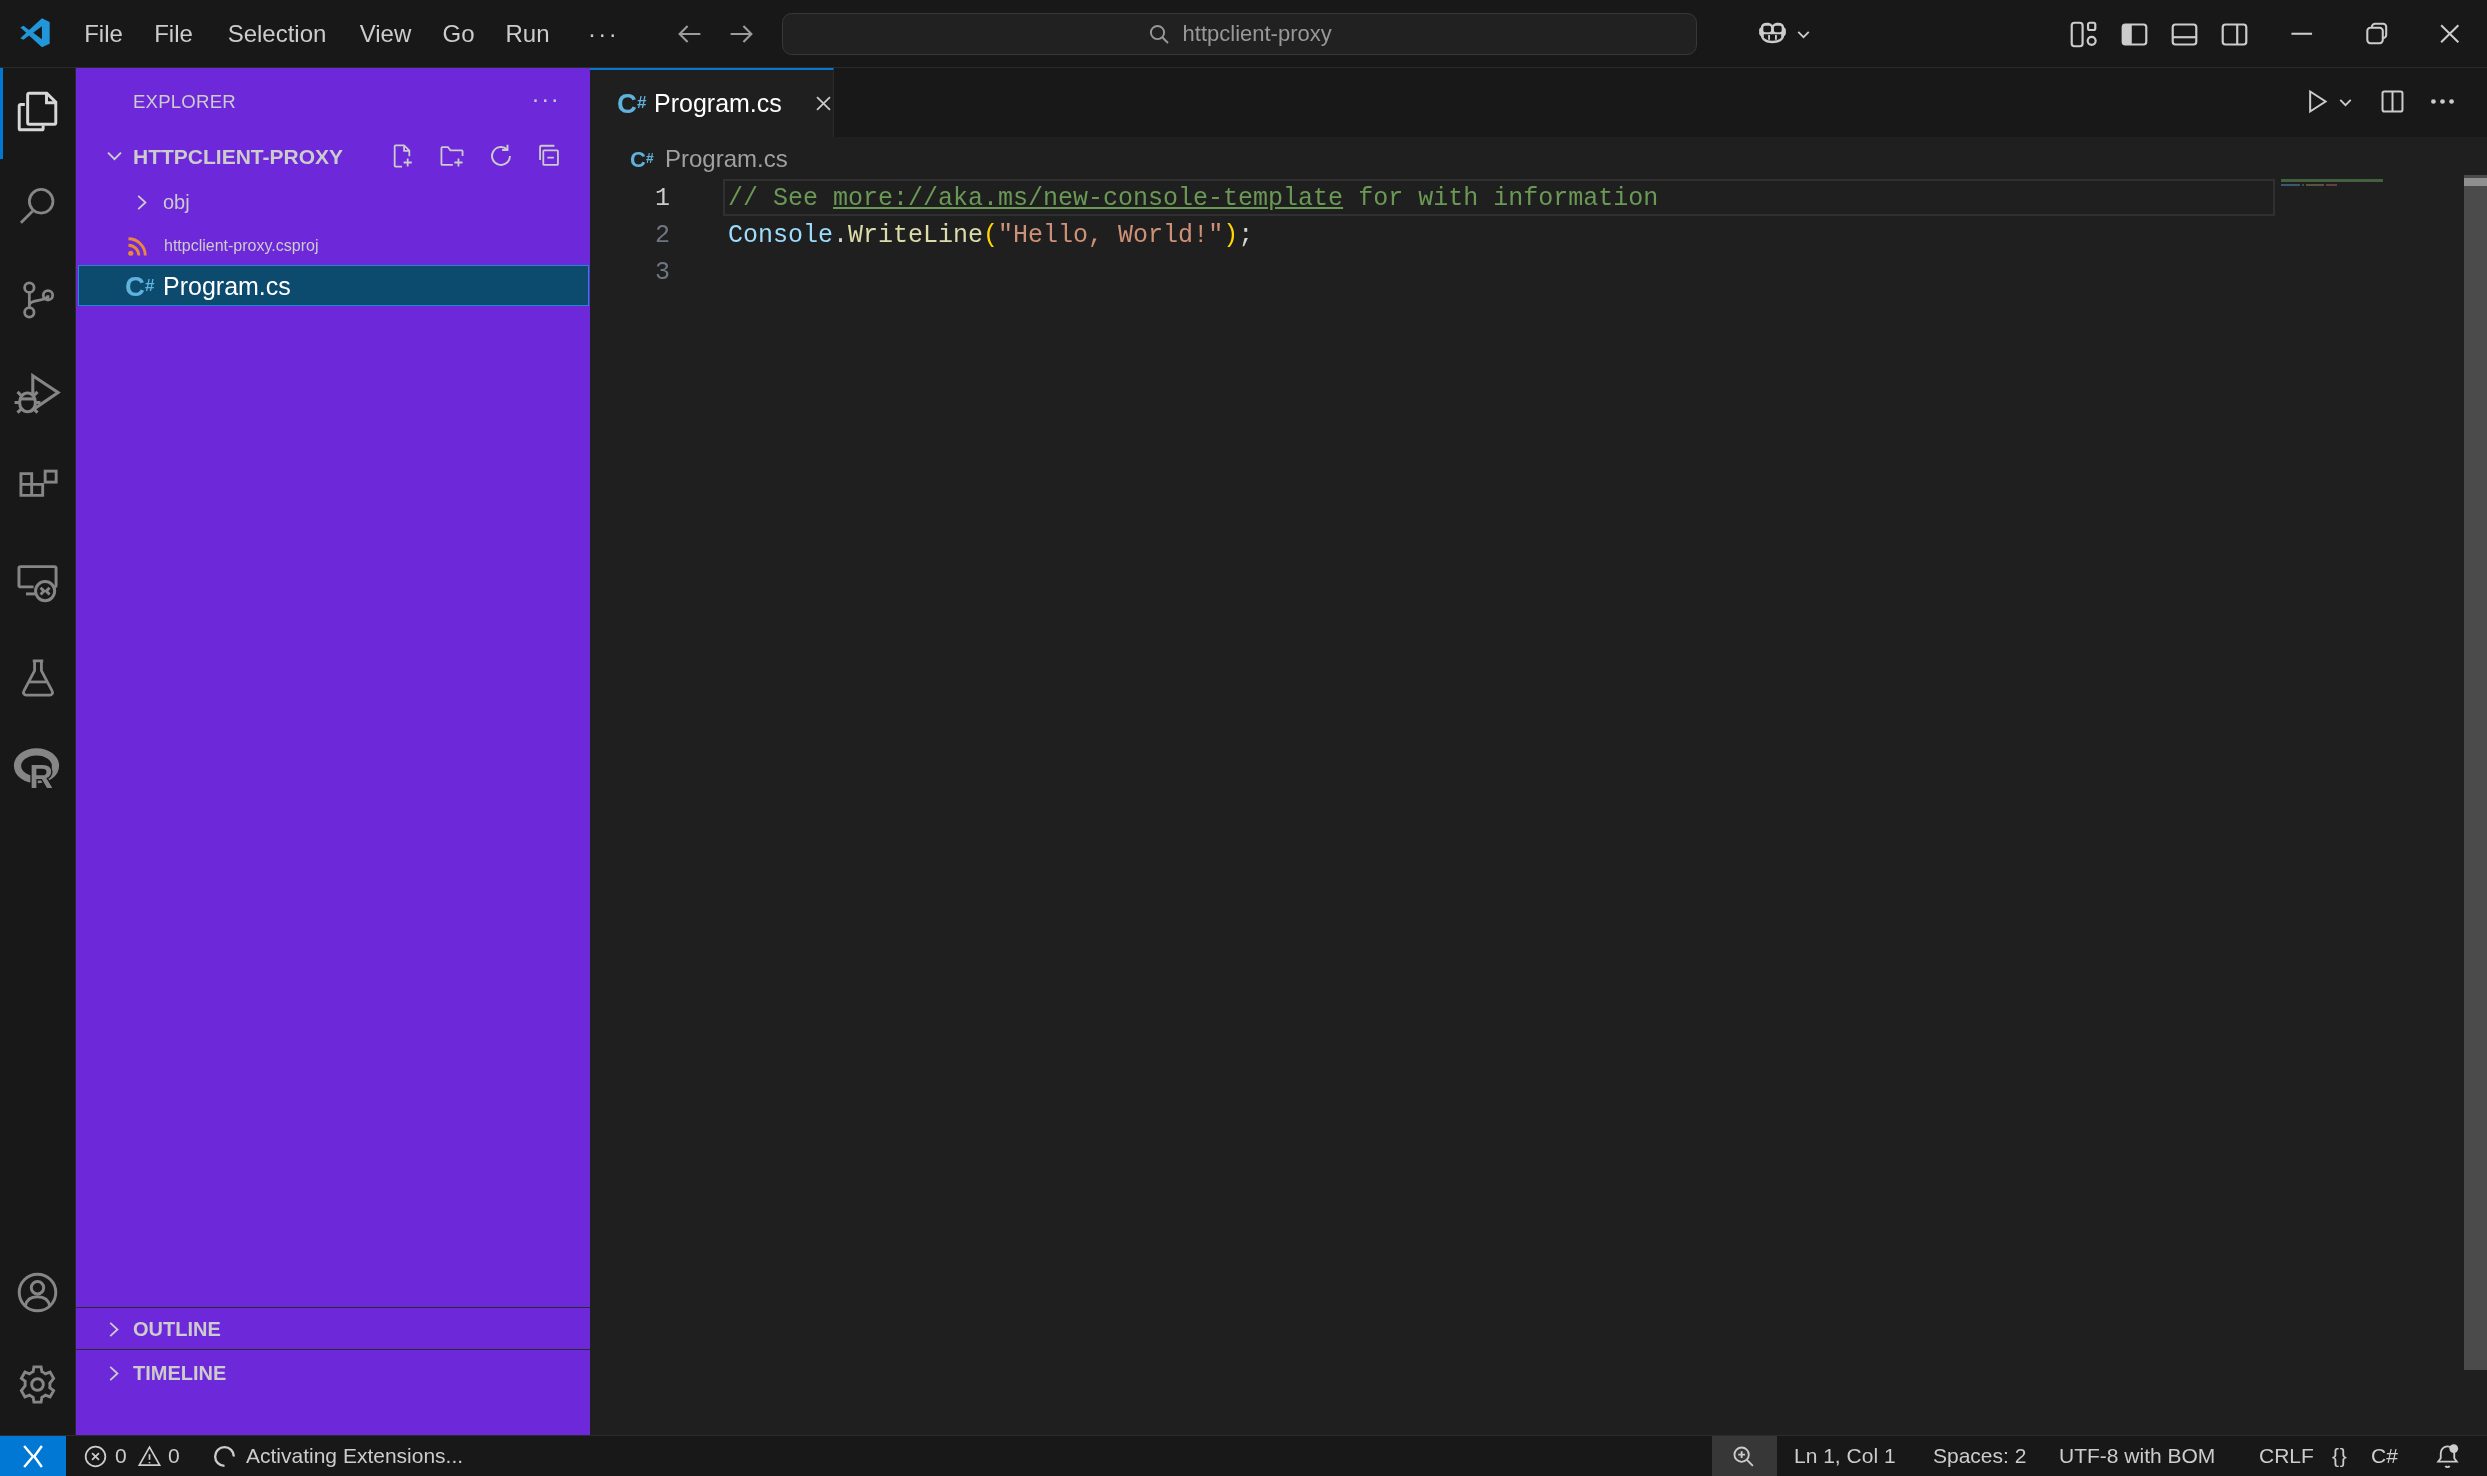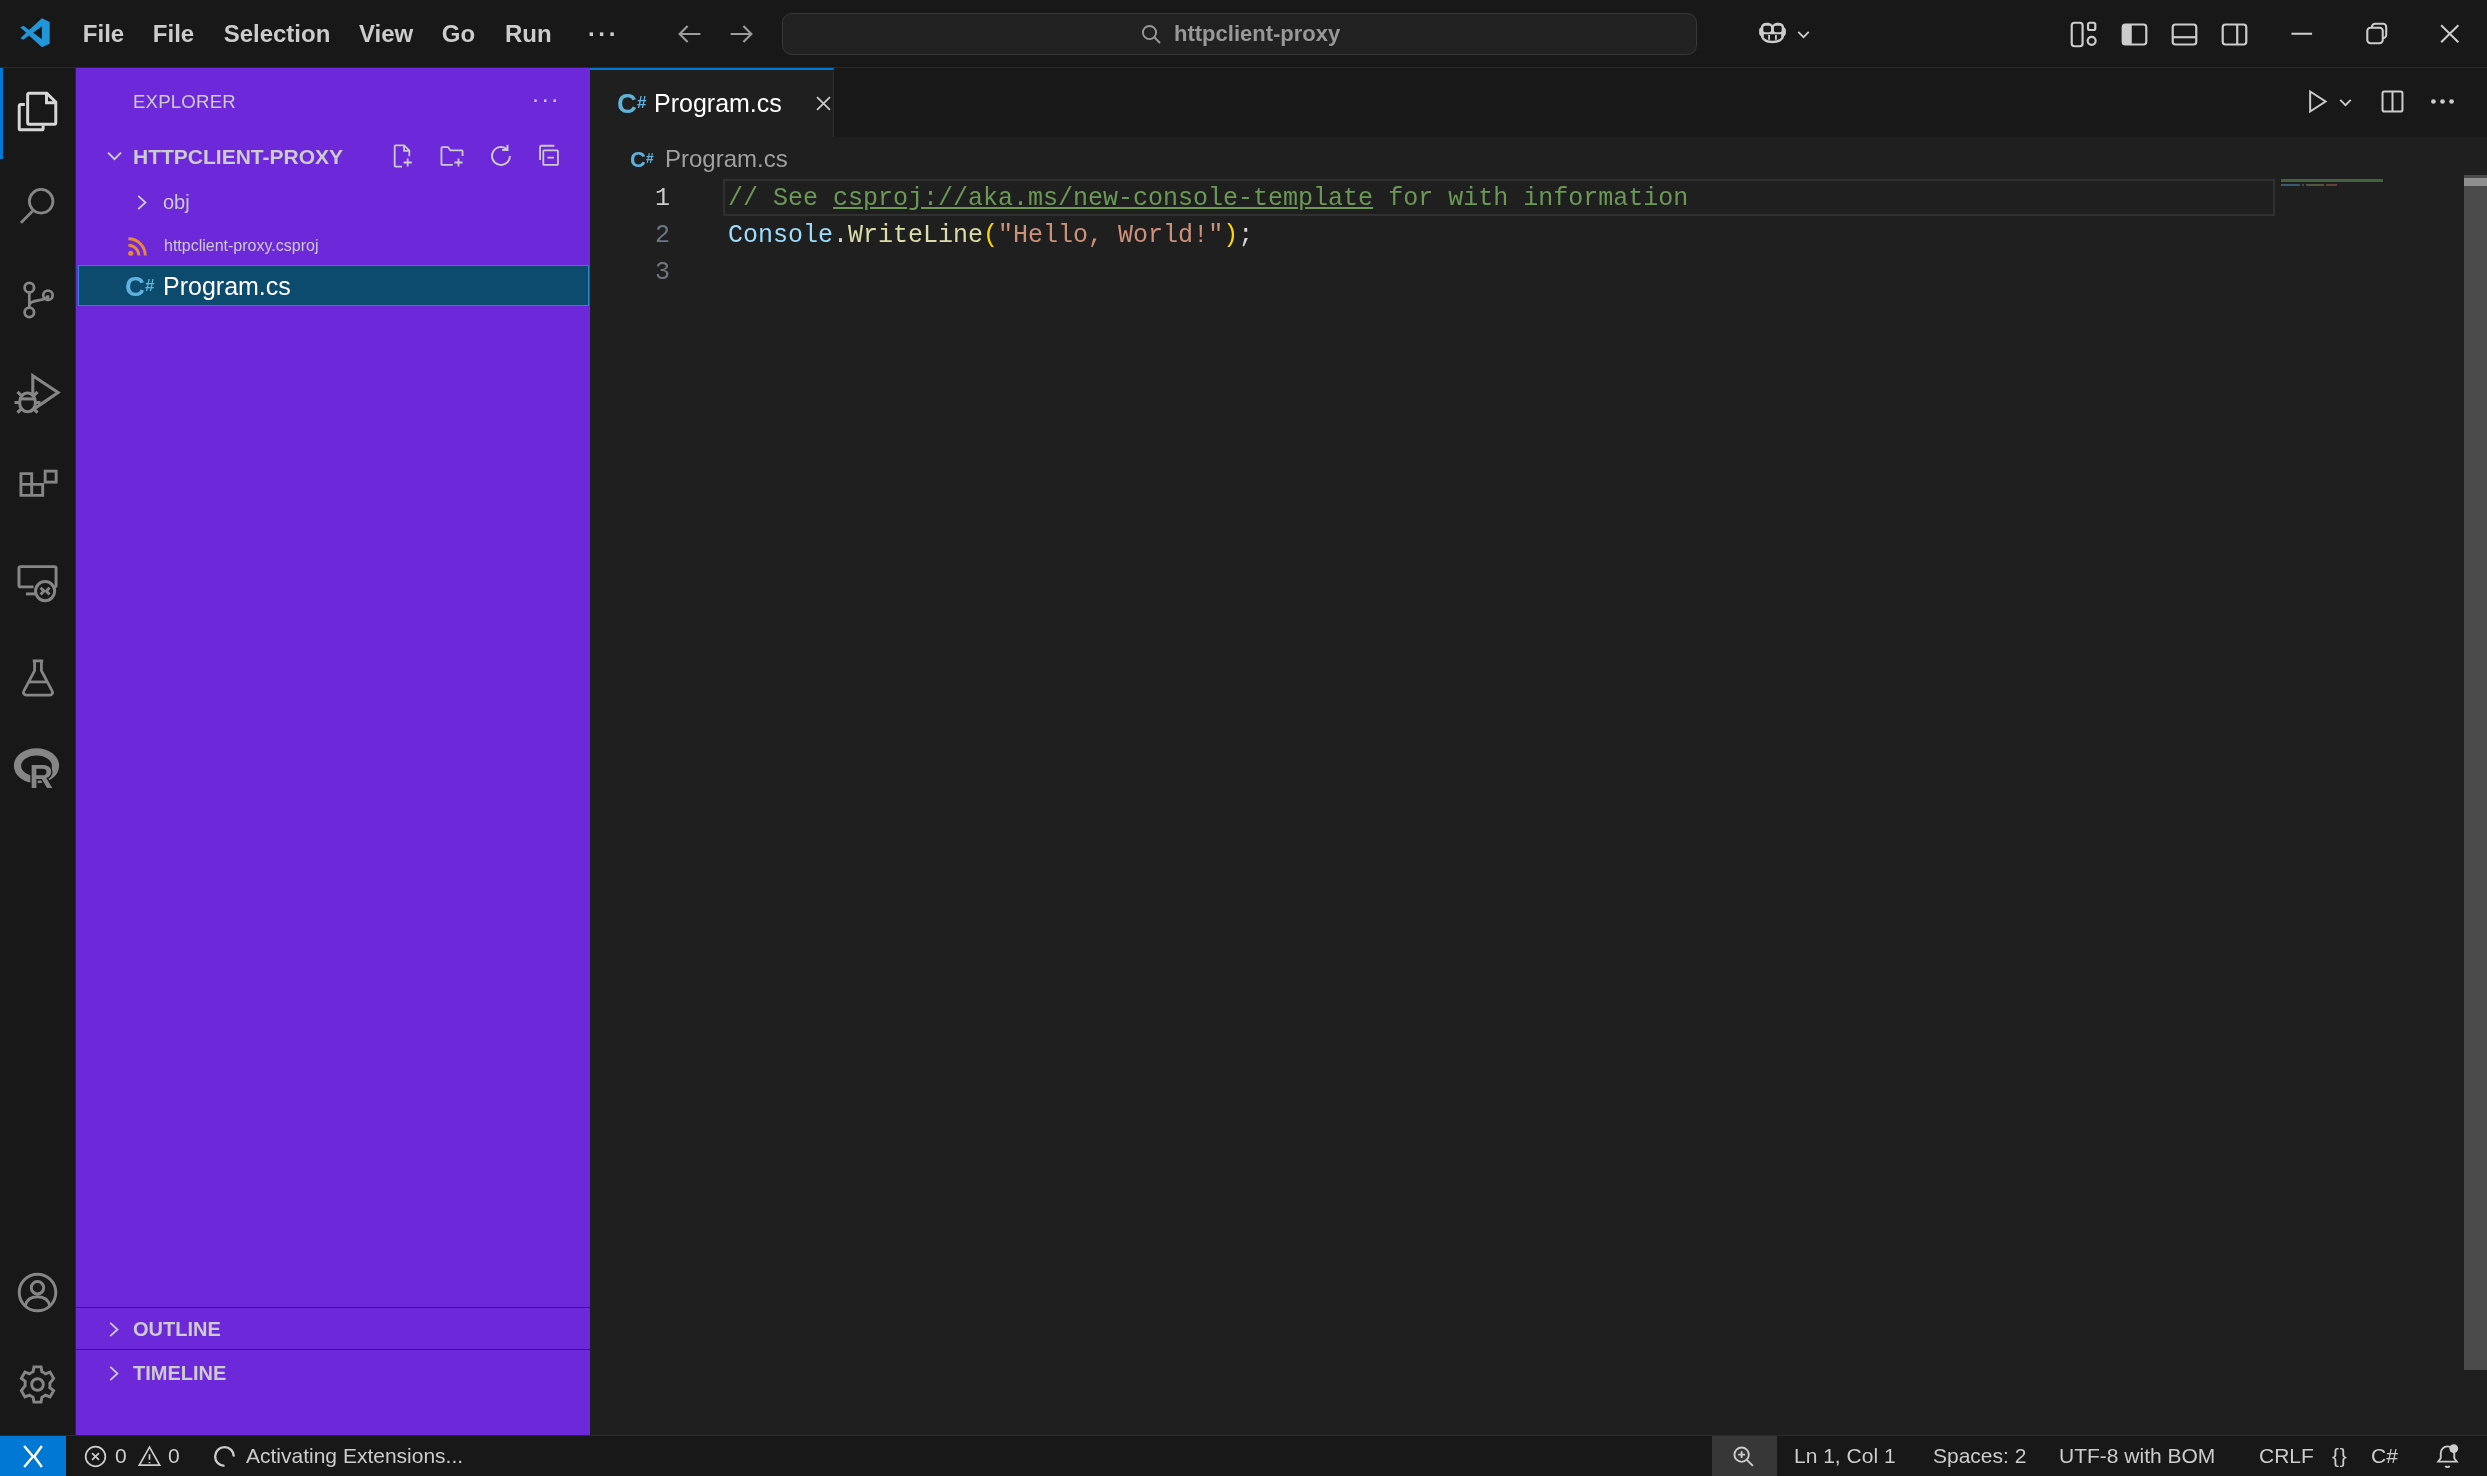--- a/index.html
+++ b/index.html
@@ -3,21 +3,21 @@
 <meta charset="utf-8">
 <style>
   * { margin:0; padding:0; box-sizing:border-box; }
   html,body { width:2487px; height:1477px; overflow:hidden; background:#1f1f1f;
     font-family:"Liberation Sans", sans-serif; }
   .abs { position:absolute; }
   #root { position:relative; width:2487px; height:1477px; }
 
   
   #titlebar { left:0; top:0; width:2487px; height:68px; background:#181818;
-    border-bottom:0.8px solid #2b2b2b;font-weight:bold; }
+    border-bottom:0.8px solid #2b2b2b; }
   .menuitem { position:absolute; top:0; height:68px; line-height:68px;
     font-size:24px; color:#cccccc; text-align:center; }
   .navarrow { position:absolute; top:18px; width:32px; height:32px; }
   #cmdcenter { position:absolute; left:782px; top:13px; width:915px; height:42px;
     background:#212121; border:1.6px solid #383838; border-radius:9.7px;
     display:flex; align-items:center; justify-content:center; }
   #cmdcenter .txt { color:#989898; font-size:22px; margin-left:11.3px; }
 
   
   #activitybar { left:0; top:68px; width:76px; height:1367px; background:#181818;
@@ -271,21 +271,21 @@
     <div class="abs" style="left:40px;top:3.2px;width:29px;height:37px;color:#5fb2dc;font-weight:bold;font-size:22px;line-height:37px">C<span style="font-size:13.8px;font-weight:bold;vertical-align:4px">#</span></div>
     <div class="abs" style="left:75px;top:0;height:43px;line-height:43px;font-size:24px;color:#a0a0a0">Program.cs</div>
   </div>
 
   <div class="abs" id="codearea">
 
     <div class="abs" style="left:133px;top:-0.8px;width:1552px;height:37px;border:2.4px solid #303030"></div>
     <div class="lnum" style="left:31px;top:0;color:#cccccc">1</div>
     <div class="lnum" style="left:31px;top:37px">2</div>
     <div class="lnum" style="left:31px;top:74px">3</div>
-    <div class="cl" style="left:138px;top:0;color:#6a9955"><span>// See </span><span style="text-decoration:underline">csproj://aka.ms/new-console-template</span><span> for with information</span></div>
+    <div class="cl" style="left:138px;top:0;color:#6a9955"><span>// See </span><span style="text-decoration:underline">more://aka.ms/new-console-template</span><span> for with information</span></div>
     <div class="cl" style="left:138px;top:37px"><span style="color:#9cdcfe">Console</span><span style="color:#d4d4d4">.</span><span style="color:#dcdcaa">WriteLine</span><span style="color:#ffd700">(</span><span style="color:#ce9178">"Hello, World!"</span><span style="color:#ffd700">)</span><span style="color:#d4d4d4">;</span></div>
 
     <div class="abs" style="left:1691px;top:-0.8px;width:102px;height:2.4px;background:#43603f"></div>
     <div class="abs" style="left:1691px;top:4px;width:19.4px;height:2.4px;background:#38596e"></div>
     <div class="abs" style="left:1712px;top:4px;width:2.4px;height:2.4px;background:#4a4a4a"></div>
     <div class="abs" style="left:1716px;top:4px;width:18px;height:2.4px;background:#55543f"></div>
     <div class="abs" style="left:1736px;top:4px;width:11.3px;height:2.4px;background:#5e443c"></div>
 
     <div class="abs" style="left:1874px;top:-4.9px;width:23px;height:1195px;background:#4b4b4b"></div>
     <div class="abs" style="left:1874px;top:-2.4px;width:23px;height:8px;background:#8f8f8f"></div>

